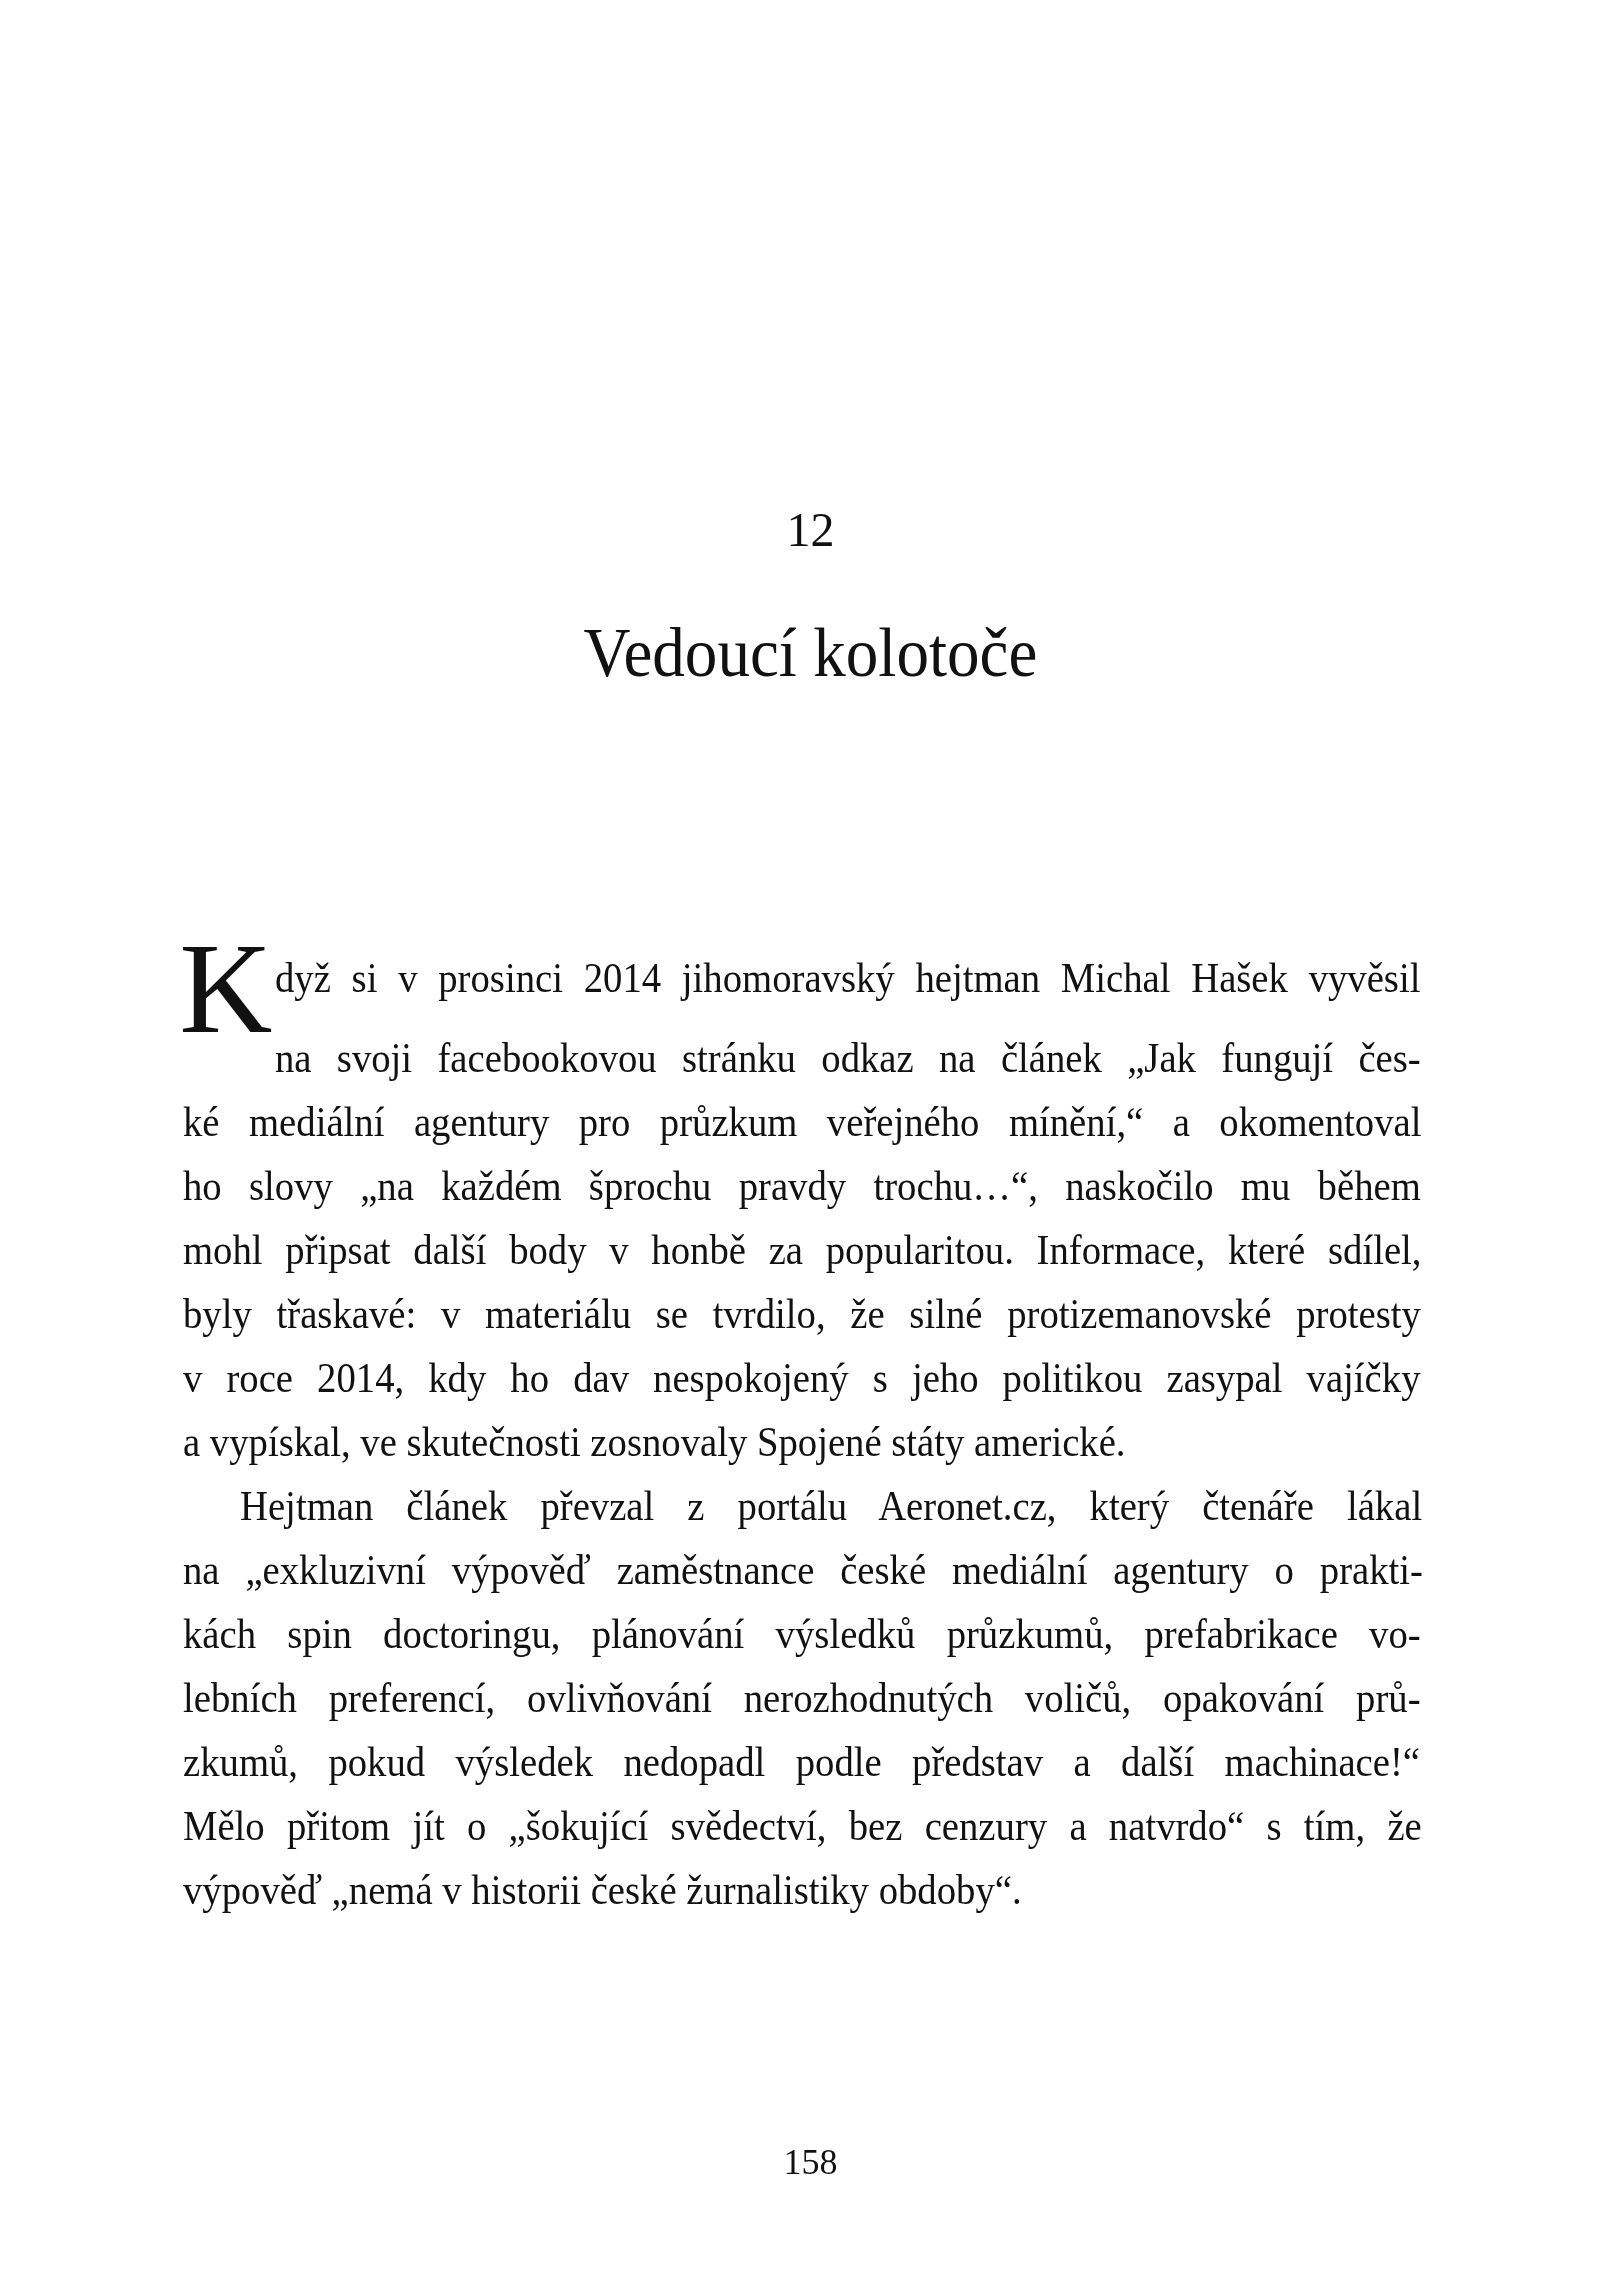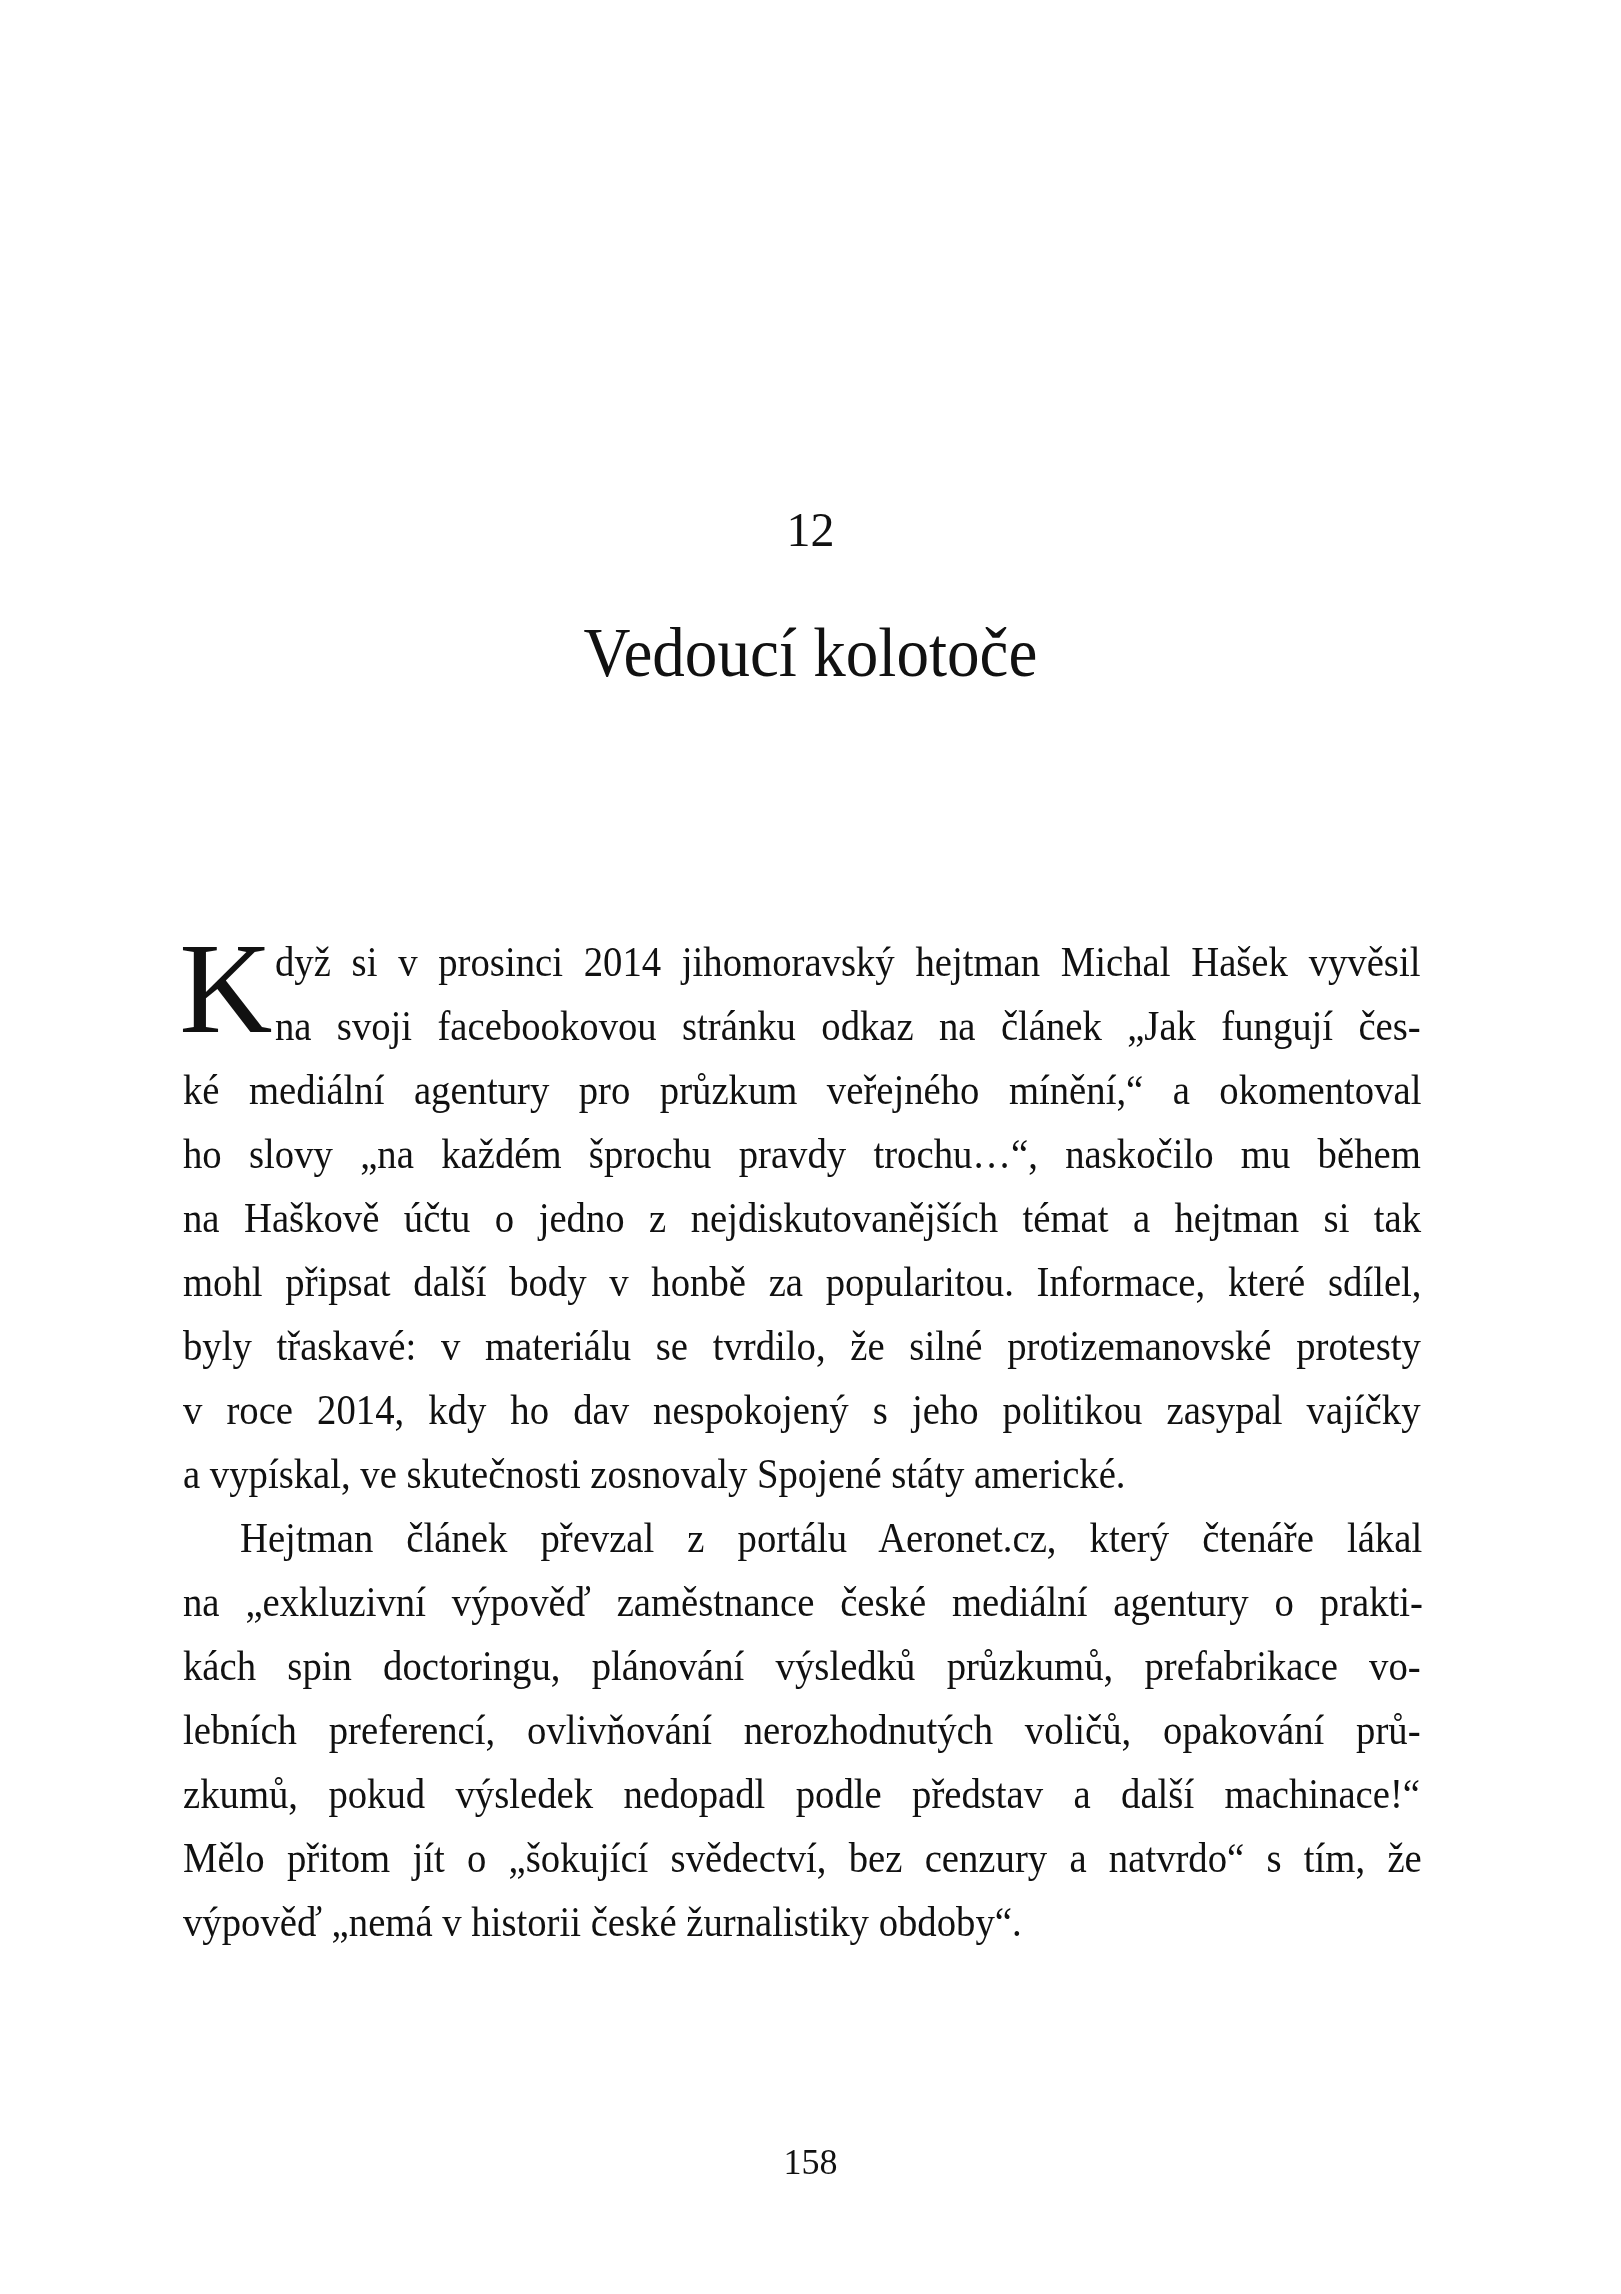--- a/index.html
+++ b/index.html
@@ -73,20 +73,21 @@
       transform-origin: left center;
     }
     .line.last {
       text-align-last: left;
     }
     .line.indent {
       padding-left: 57px;
     }
     .line.dropcap-line {
       padding-left: 92px;
+      margin-top: 16px;
     }
     .drop-cap {
       position: absolute;
       left: -3.8px;
       top: 1.9px;
       font-size: 129px;
       line-height: 114px;
       height: 114px;
       font-weight: normal;
     }
@@ -109,21 +110,20 @@
   <h2 class="chapter-title">Vedoucí kolotoče</h2>
 
   <div class="body-text">
     <span class="drop-cap">K</span>
 
     <p>
       <span class="line dropcap-line"><span class="fit" style="transform: scaleX(0.9); word-spacing: 12.3px;">dyž si v prosinci 2014 jihomoravský hejtman Michal Hašek vyvěsil</span></span>
       <span class="line dropcap-line"><span class="fit" style="transform: scaleX(0.9); word-spacing: 17.4px;">na svoji facebookovou stránku odkaz na článek „Jak fungují čes-</span></span>
       <span class="line"><span class="fit" style="transform: scaleX(0.9); word-spacing: 22px;">ké mediální agentury pro průzkum veřejného mínění,“ a okomentoval</span></span>
       <span class="line"><span class="fit" style="transform: scaleX(0.9); word-spacing: 19.6px;">ho slovy „na každém šprochu pravdy trochu…“, naskočilo mu během</span></span>
-      <span class="line"><span class="fit" style="transform: scaleX(0.9); word-spacing: 16.4px;">na Haškově účtu o jedno z nejdiskutovanějších témat a hejtman si tak</span></span>
       <span class="line"><span class="fit" style="transform: scaleX(0.9); word-spacing: 14.5px;">mohl připsat další body v honbě za popularitou. Informace, které sdílel,</span></span>
       <span class="line"><span class="fit" style="transform: scaleX(0.9); word-spacing: 16.7px;">byly třaskavé: v materiálu se tvrdilo, že silné protizemanovské protesty</span></span>
       <span class="line"><span class="fit" style="transform: scaleX(0.9); word-spacing: 16px;">v roce 2014, kdy ho dav nespokojený s jeho politikou zasypal vajíčky</span></span>
       <span class="line last"><span class="fit" style="transform: scaleX(0.9);">a vypískal, ve skutečnosti zosnovaly Spojené státy americké.</span></span>
     </p>
 
     <p>
       <span class="line indent"><span class="fit" style="transform: scaleX(0.9); word-spacing: 26px;">Hejtman článek převzal z portálu Aeronet.cz, který čtenáře lákal</span></span>
       <span class="line"><span class="fit" style="transform: scaleX(0.9); word-spacing: 18px;">na „exkluzivní výpověď zaměstnance české mediální agentury o prakti-</span></span>
       <span class="line"><span class="fit" style="transform: scaleX(0.9); word-spacing: 24px;">kách spin doctoringu, plánování výsledků průzkumů, prefabrikace vo-</span></span>

